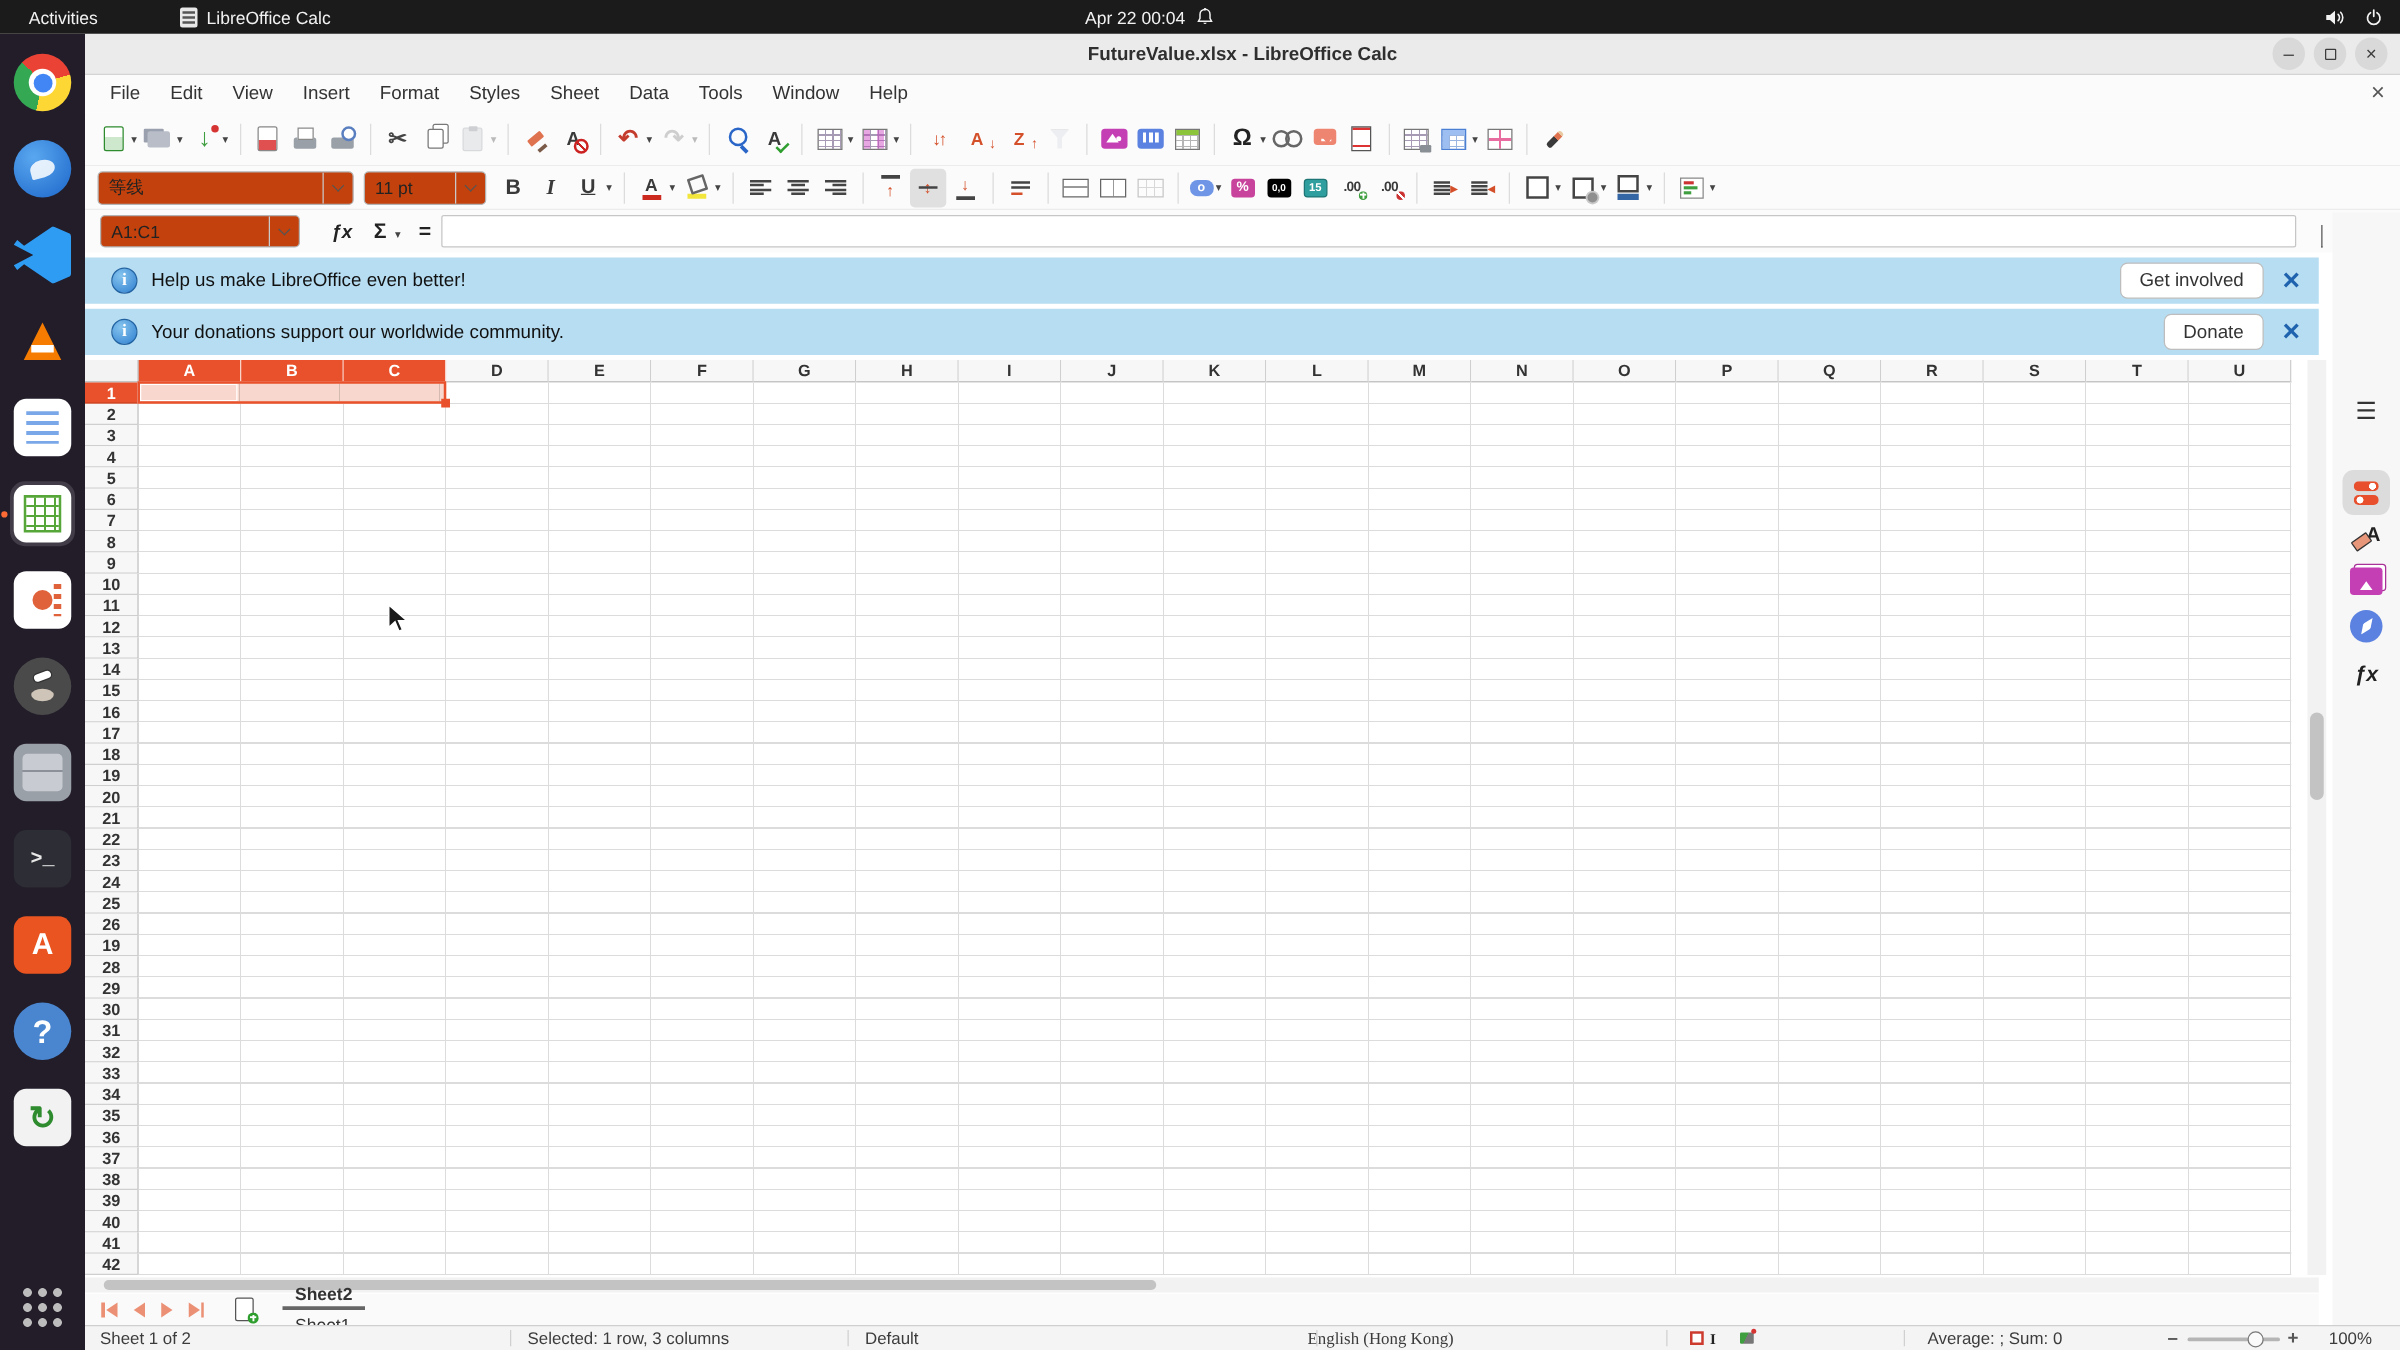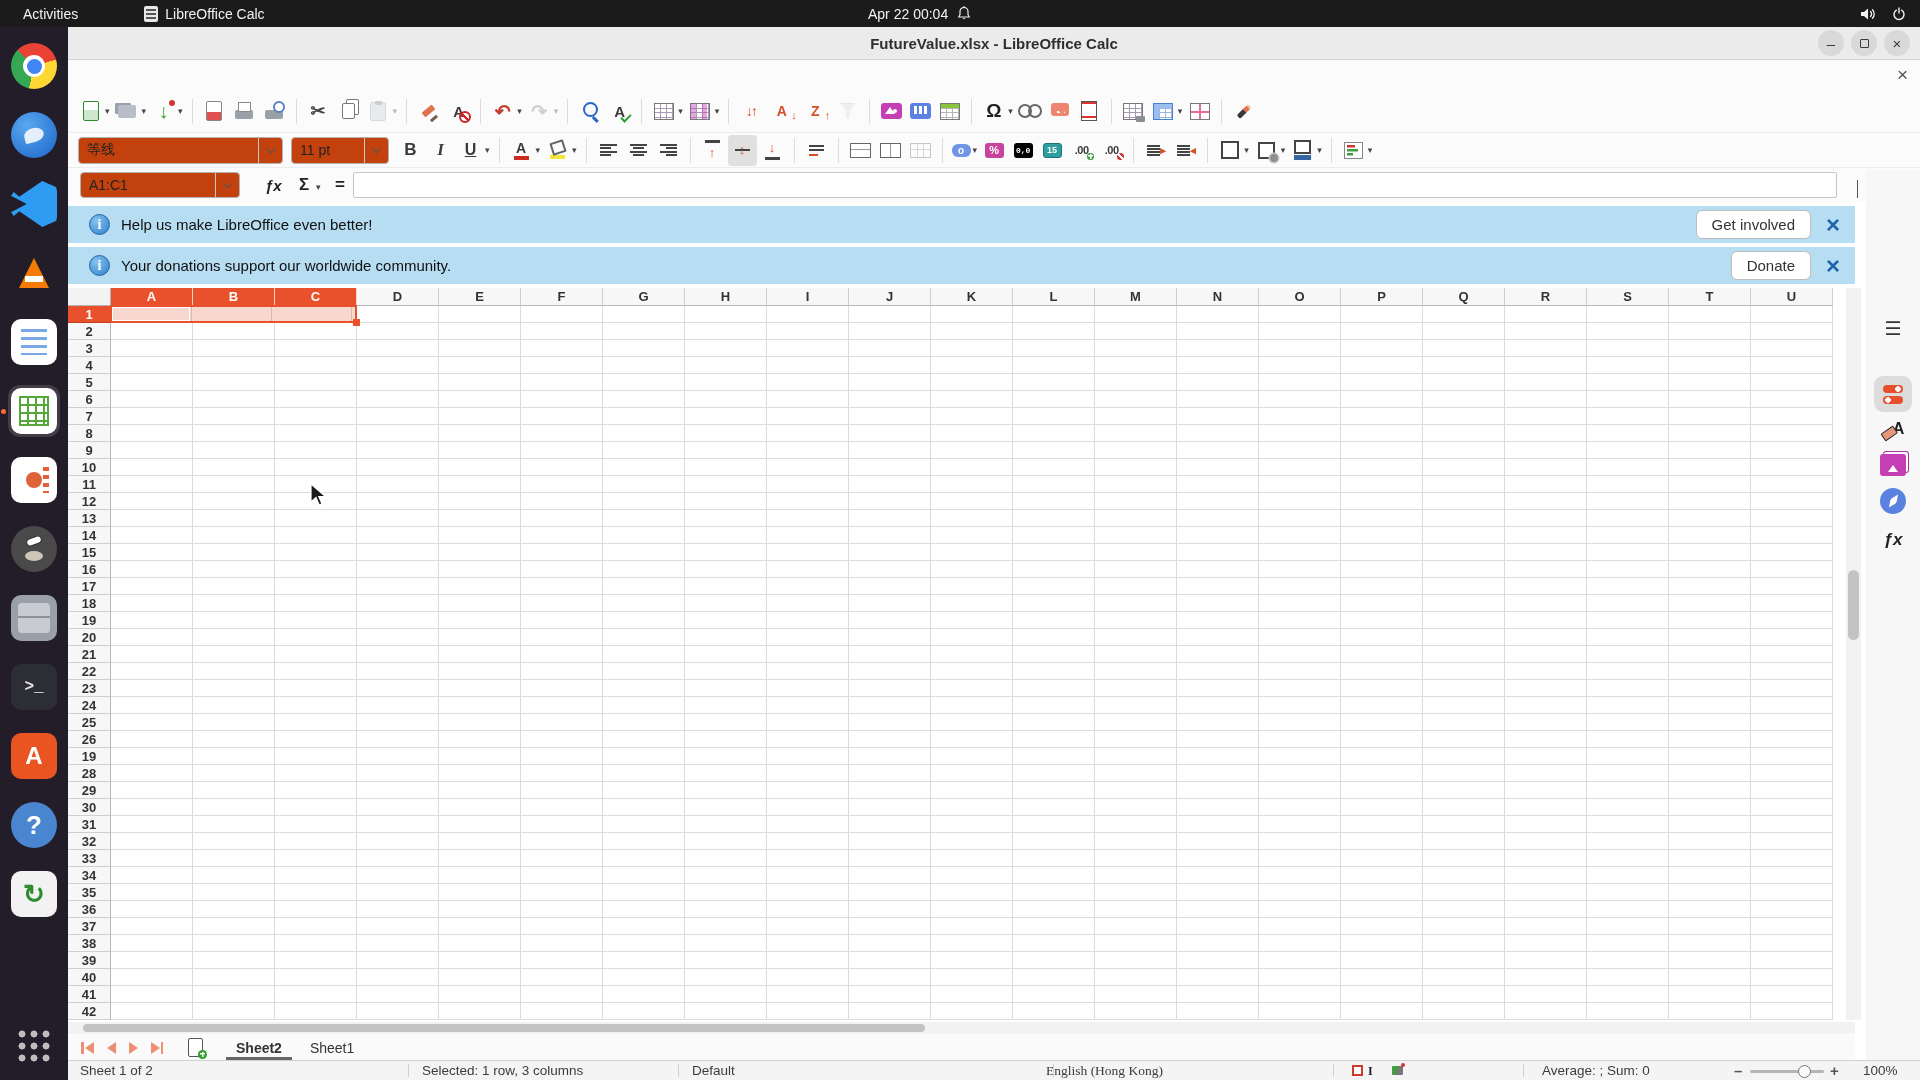--- a/index.html
+++ b/index.html
@@ -180,21 +180,21 @@
      linear-gradient(#d4502a,#d4502a) 0 9px/9px 2px;background-repeat:no-repeat;}
   .mbase::before{content:"";width:19px;height:13px;border:1.5px solid #666;background:#fff;}
   .f-mergec::before{background:linear-gradient(to bottom,transparent 0 5px,#999 5px 6.5px,transparent 6.5px),#fff;}
   .f-merge::before{background:linear-gradient(to right,transparent 0 9px,#999 9px 10.5px,transparent 10.5px),#fff;}
   .f-unmerge::before{background:
      linear-gradient(to right,transparent 0 6px,#999 6px 7px,transparent 7px 12px,#999 12px 13px,transparent 13px),
      linear-gradient(to bottom,transparent 0 5.5px,#999 5.5px 6.5px,transparent 6.5px),#fff;}
   .badge{color:#fff;font-weight:800;border-radius:3px;display:flex;align-items:center;justify-content:center;}
   .f-currency{width:19px;height:13px;background:#6f96e6;border-radius:6px;font-size:10px;}
   .f-percent{width:19px;height:15px;background:#c8439c;font-size:11px;}
-  .f-number{width:19px;height:15px;background:#000000;font-size:8px;font-family:Liberation Mono, monospace;}
+  .f-number{width:19px;height:15px;background:#000000;font-size:8px;}
   .f-date{width:19px;height:15px;background:#2f9e9e;font-size:9px;border:1px solid #1d7575;}
   .f-adddec,.f-deldec{font-size:11px;font-weight:700;letter-spacing:-.5px;}
   .f-adddec::after{content:"";position:absolute;right:0;bottom:3px;width:7px;height:7px;border-radius:50%;background:
      linear-gradient(#fff,#fff) 50% 50%/5px 1.5px no-repeat,
      linear-gradient(#fff,#fff) 50% 50%/1.5px 5px no-repeat,#3f9e3f;}
   .f-deldec::after{content:"";position:absolute;right:0;bottom:3px;width:7px;height:7px;border-radius:50%;background:
      linear-gradient(45deg,transparent 0 40%,#fff 40% 60%,transparent 60%) ,#cc3333;}
   .f-ind{color:#d4502a;font-size:11px;}
   .f-ind::before{content:"";width:13px;height:11px;margin-left:2px;background:
      linear-gradient(#444,#444) 0 0/13px 2px,linear-gradient(#444,#444) 0 3px/13px 2px,
@@ -388,20 +388,33 @@
       <button class="wc">
           <span class="wc-restore-g"></span>
         </button>
       <button class="wc">
           <span>×</span>
         </button>
     </span>
   </div>
 
   <div class="menubar">
+    <span id="menu-items" style="display:flex;">
+        <span class="menu-item">File</span>
+        <span class="menu-item">Edit</span>
+        <span class="menu-item">View</span>
+        <span class="menu-item">Insert</span>
+        <span class="menu-item">Format</span>
+        <span class="menu-item">Styles</span>
+        <span class="menu-item">Sheet</span>
+        <span class="menu-item">Data</span>
+        <span class="menu-item">Tools</span>
+        <span class="menu-item">Window</span>
+        <span class="menu-item">Help</span>
+      </span>
     <button class="menu-close"><span>×</span></button>
   </div>
 
   <div class="toolbar" id="tb-main">
       <button class="tbtn">
         <span class="mi t-newdoc"></span>
         <span class="ddc">▾</span>
       </button>
       <button class="tbtn">
         <span class="mi t-folder"></span>
@@ -753,21 +766,21 @@
     <button class="tnav">
         <span class="tri-l"></span>
       </button>
     <button class="tnav">
         <span class="tri-r"></span>
       </button>
     <button class="tnav tbar-r">
         <span class="tri-r"></span>
       </button>
     <button class="addsheet"></button>
-    <span id="sheet-tabs" style="display:flex;">
+    <span id="sheet-tabs" style="display:flex;flex-direction:column;">
         <span class="tab active">Sheet2</span>
         <span class="tab">Sheet1</span>
       </span>
   </div>
 
   <div class="statusbar">
     <span class="sb" style="left:12px;">Sheet 1 of 2</span>
     <span class="sb" style="left:354px;">Selected: 1 row, 3 columns</span>
     <span class="sdiv" style="left:340px;"></span>
     <span class="sb" style="left:624px;">Default</span>

